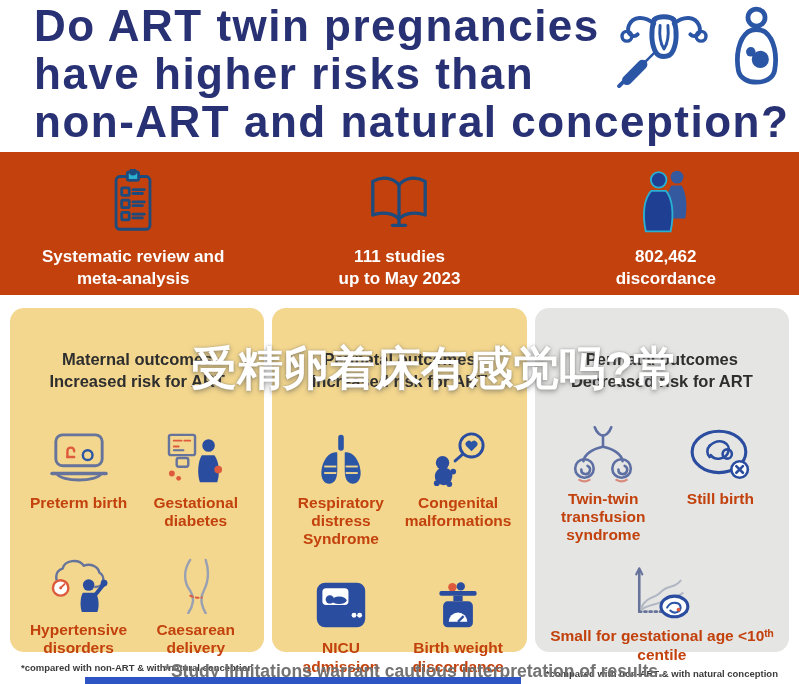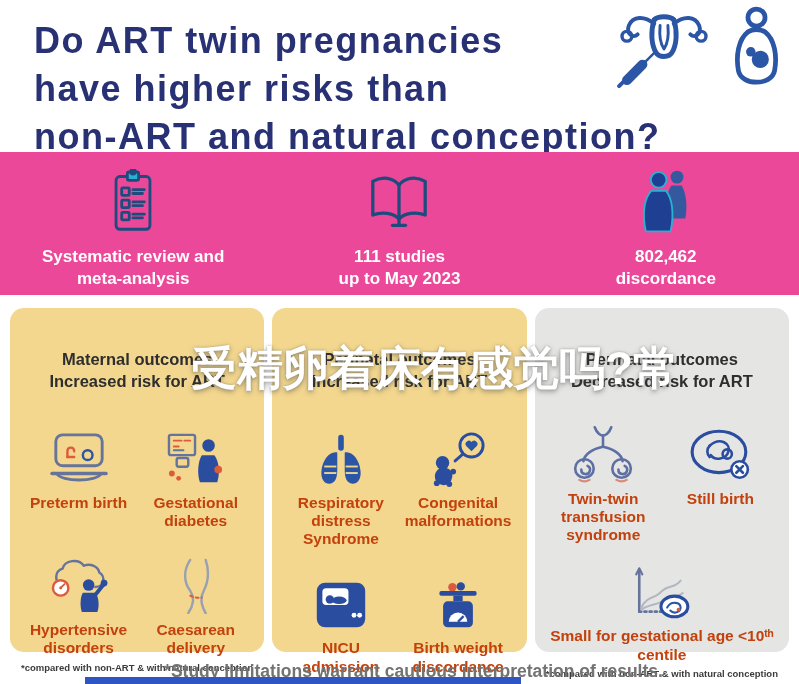--- a/index.html
+++ b/index.html
@@ -4,24 +4,24 @@
 <style>
   * { margin:0; padding:0; box-sizing:border-box; }
   html,body { background:#ffffff; }
   .page {
     position:relative; width:799px; height:684px; background:#ffffff;
     font-family:"Liberation Sans", sans-serif; overflow:hidden;
   }
   
   .header { position:absolute; top:0; left:0; right:0; height:152px; background:#ffffff; }
   .title { position:absolute; left:34px; top:2px; font-weight:bold; color:#283174;
-           font-size:36px; line-height:48px; letter-spacing:1.5px;margin-top:15px; }
+           font-size:44px; line-height:48px; letter-spacing:1.5px; }
   .header-icons { position:absolute; right:14px; top:6px; display:flex; align-items:flex-start; gap:14px; }
   
-  .banner { position:absolute; top:152px; left:0; right:0; height:143px; background:#ec4899;
+  .banner { position:absolute; top:152px; left:0; right:0; height:143px; background:#c2410c;
             display:flex; }
   .stat { flex:1; display:flex; flex-direction:column; align-items:center; padding-top:16px; }
   .stat-icon { height:66px; display:flex; align-items:center; justify-content:center; margin-bottom:12px; }
   .stat-text { color:#ffffff; font-weight:bold; font-size:17px; line-height:1.3; text-align:center; }
   
   .cards { position:absolute; top:308px; left:10px; right:10px; height:344px; display:flex; gap:8px; }
   .card { flex:1; border-radius:14px; padding:14px 10px 10px; display:flex; flex-direction:column; }
   .card-yellow { background:#f3d78f; }
   .card-gray   { background:#e5e5e3; }
   .card-title { text-align:center; font-weight:bold; color:#2e2e2e; font-size:16.5px; line-height:1.35;

